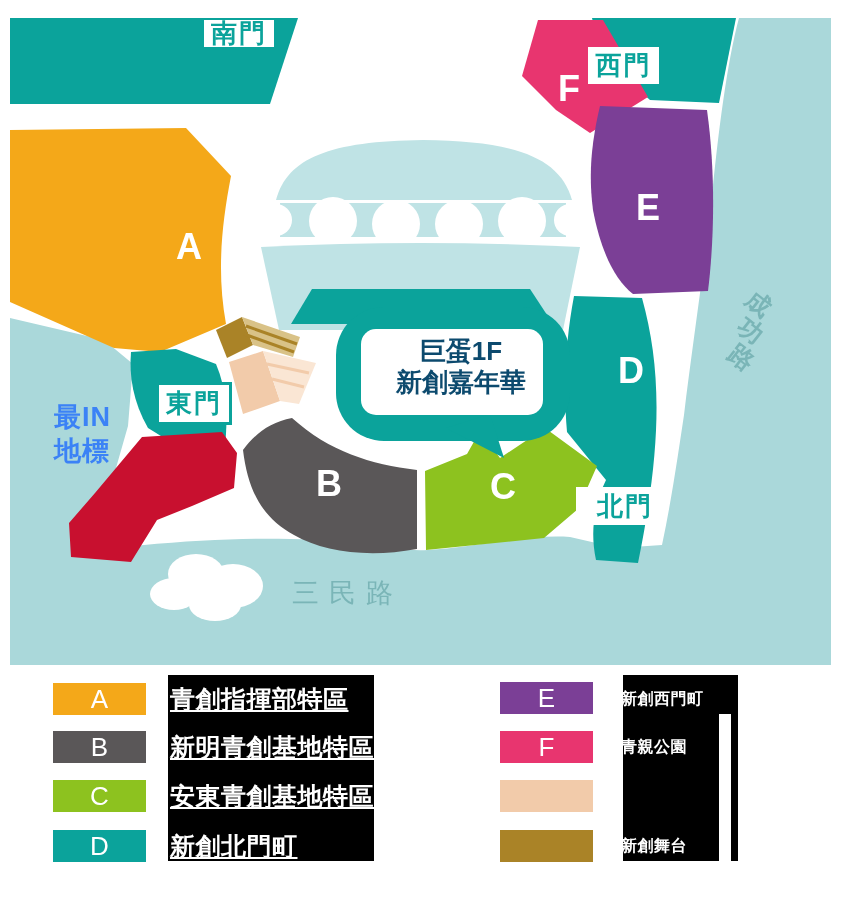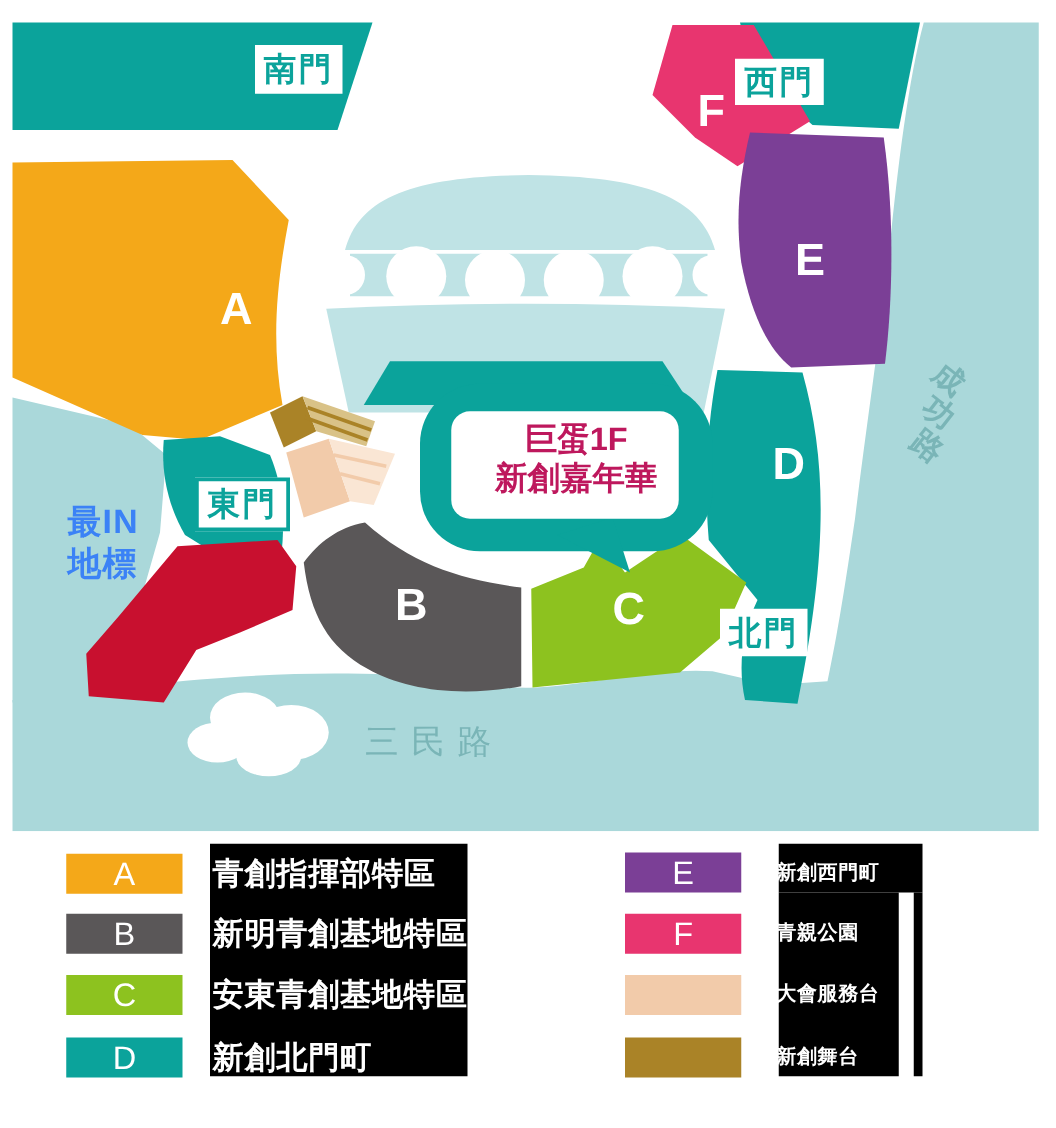--- a/index.html
+++ b/index.html
@@ -7,27 +7,27 @@
          font-family:"Liberation Sans","DejaVu Sans",sans-serif;}
   #map-svg{position:absolute;left:0;top:0;}
   .gate{position:absolute;background:#ffffff;color:#0ba39b;font-weight:bold;font-size:26px;
         display:flex;align-items:center;justify-content:center;letter-spacing:2px;}
   .gate.bordered{border:3px solid #0ba39b;}
   .zletter{position:absolute;color:#ffffff;font-weight:bold;font-size:36px;line-height:1;}
   .roadtext{position:absolute;color:#7ab5b7;font-weight:normal;font-size:27px;line-height:1;}
   .roadchar{position:absolute;color:#7ab5b7;font-weight:bold;font-size:25px;line-height:1;
             transform:rotate(38deg);}
   .bubble-text{position:absolute;left:361px;top:336px;width:200px;text-align:center;
-               color:#be185d;font-weight:bold;font-size:26px;line-height:31px;}
+               color:#0c4a6e;font-weight:bold;font-size:26px;line-height:31px;}
   .swatch{position:absolute;width:93px;height:32px;display:flex;align-items:center;
           justify-content:center;color:#ffffff;font-size:26px;line-height:1;}
   .legend-black{position:absolute;background:#000000;}
   .legend-label{position:absolute;color:#ffffff;font-weight:bold;white-space:nowrap;
                 height:32px;line-height:32px;}
-  .legend-label.lcol{font-size:25px;letter-spacing:0.5px;}
+  .legend-label.lcol{font-size:25px;letter-spacing:0.5px;text-decoration:underline;}
   .legend-label.rcol{font-size:16px;letter-spacing:0.5px;}
   .landmark{position:absolute;left:54px;top:400px;color:#3b82f6;font-weight:bold;
             font-size:27px;line-height:34px;letter-spacing:1px;}
 </style>
 </head>
 <body>
 
 <div id="stage">
 
   <svg id="map-svg" width="845" height="665" viewBox="0 0 845 665">
@@ -86,24 +86,24 @@
       <ellipse cx="233" cy="586" rx="30" ry="22"></ellipse>
       <ellipse cx="174" cy="594" rx="24" ry="16"></ellipse>
       <ellipse cx="215" cy="605" rx="26" ry="16"></ellipse>
     </g>
 
     <rect x="336" y="307" width="234" height="134" rx="48" fill="#0ba39b"></rect>
     <path d="M446,428 L504,458 L490,414 Z" fill="#0ba39b"></path>
     <rect fill="#ffffff" x="361" y="329" width="182" height="86" rx="15"></rect>
   </svg>
 
-  <div class="gate" style="left:204px;top:36px;width:70px;height:39px;font-family:Liberation Mono, monospace;">南門</div>
+  <div class="gate" style="left:204px;top:20px;width:70px;height:27px;font-family:Liberation Mono, monospace;">南門</div>
   <div class="gate" style="left:588px;top:35px;width:71px;height:37px;margin-top:12px;">西門</div>
   <div class="gate bordered" style="left:156px;top:382px;width:70px;height:37px;">東門</div>
-  <div class="gate" style="left:576px;top:487px;width:70px;height:38px;">北門</div>
+  <div class="gate" style="left:576px;top:487px;width:70px;height:38px;padding-left:14px;">北門</div>
 
   <div class="zletter" style="left:176px;top:229px;">A</div>
   <div class="zletter" style="left:316px;top:466px;">B</div>
   <div class="zletter" style="left:490px;top:469px;">C</div>
   <div class="zletter" style="left:618px;top:353px;">D</div>
   <div class="zletter" style="left:636px;top:190px;">E</div>
   <div class="zletter" style="left:558px;top:71px;">F</div>
 
   <span class="roadchar" style="left:746px;top:291px;">成</span>
   <span class="roadchar" style="left:738px;top:318px;">功</span>
@@ -152,16 +152,15 @@
   <div class="legend-black" style="left:623px;top:714px;width:96px;height:147px;"></div>
   <div class="legend-black" style="left:731px;top:714px;width:7px;height:147px;"></div>
 
   <div class="legend-label lcol" style="left:170px;top:683px;">青創指揮部特區</div>
   <div class="legend-label lcol" style="left:170px;top:731px;">新明青創基地特區</div>
   <div class="legend-label lcol" style="left:170px;top:780px;">安東青創基地特區</div>
   <div class="legend-label lcol" style="left:170px;top:830px;">新創北門町</div>
 
   <div class="legend-label rcol" style="left:621px;top:683px;">新創西門町</div>
   <div class="legend-label rcol" style="left:621px;top:731px;">青親公園</div>
-  <div class="legend-label rcol" style="left:621px;top:780px;">大會服務台</div>
   <div class="legend-label rcol" style="left:621px;top:830px;">新創舞台</div>
 
 </div>
 
 </body></html>

